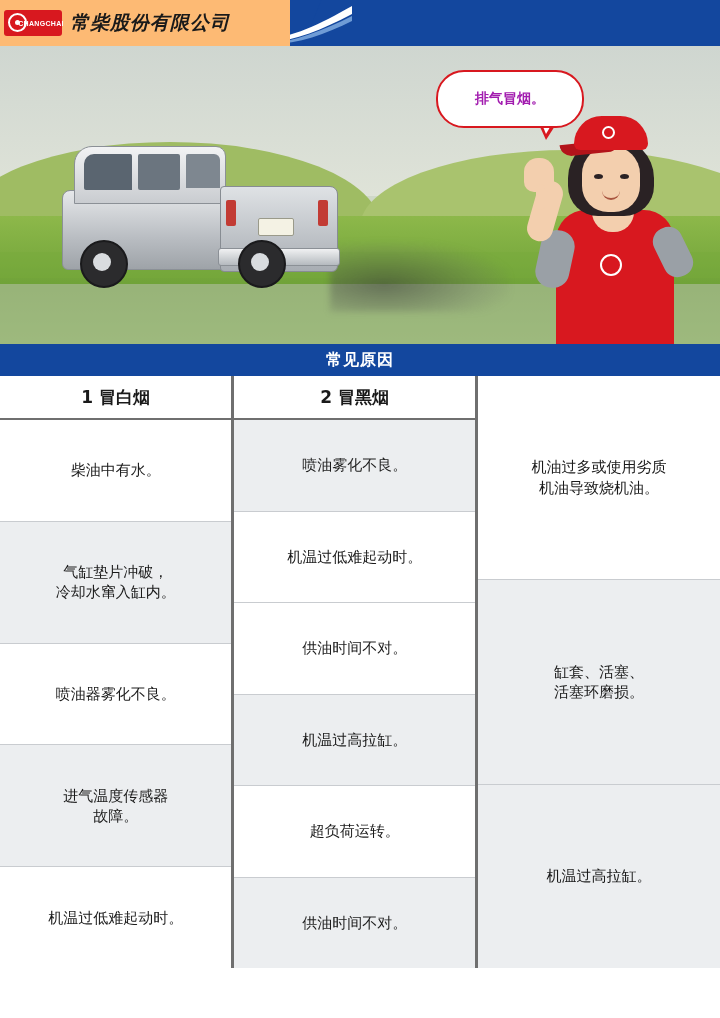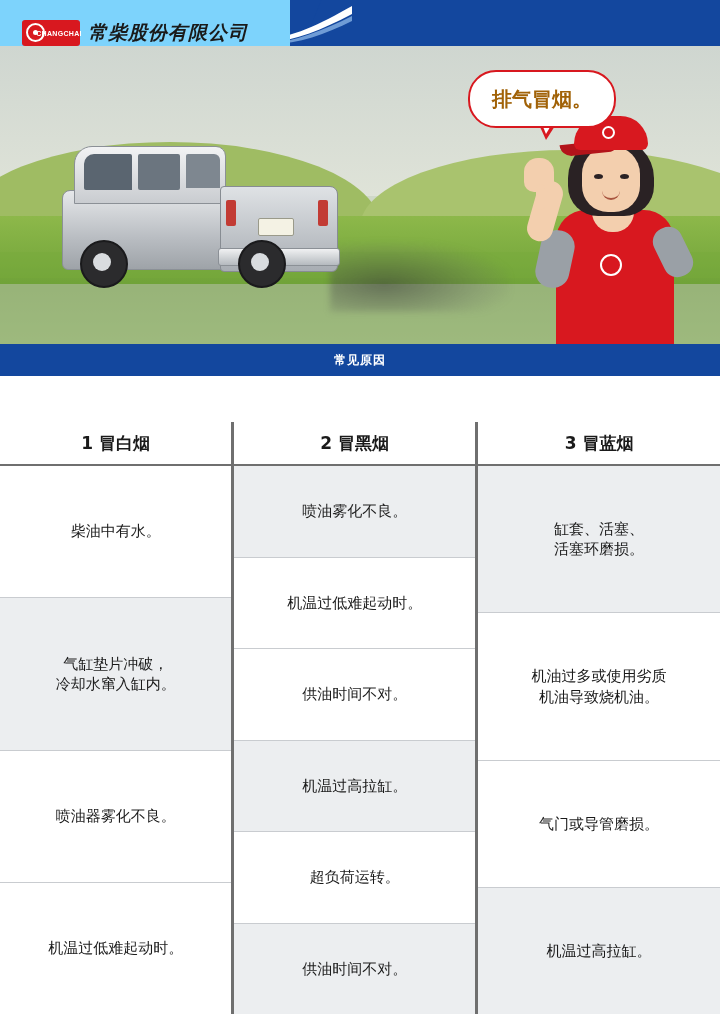--- a/index.html
+++ b/index.html
@@ -24,24 +24,24 @@
   .header {
     position: relative;
     height: 46px;
     background: #ffffff;
     display: flex;
     align-items: stretch;
     overflow: hidden;
   }
   .header-left {
     width: 290px;
-    background: #7dd3fc;
-    display: flex;
-    align-items: flex-end;
-    padding-left: 22px;
+    background: #fdba74;
+    display: flex;
+    align-items: center;
+    padding-left: 4px;
     box-sizing: border-box;
     position: relative;
     z-index: 3;
   }
   .logo-mark {
     width: 58px;
     height: 26px;
     background: #d8181f;
     border-radius: 3px;
     display: flex;
@@ -306,32 +306,32 @@
     height: 18px;
     background: #d9dcdf;
     border-radius: 50%;
   }
   .wheel.front { left: 28px; top: 112px; }
   .wheel.rear { left: 186px; top: 112px; }
 
   
   .bubble {
     position: absolute;
-    left: 468px;
+    left: 436px;
     top: 24px;
     width: 144px;
     height: 54px;
     background: #ffffff;
     border: 2px solid #d8181f;
     border-radius: 28px;
     display: flex;
     align-items: center;
     justify-content: center;
-    color: #a16207;
-    font-size: 20px;
+    color: #a21caf;
+    font-size: 14px;
     font-weight: bold;
     font-family: "DejaVu Sans", sans-serif;
     z-index: 5;
   }
   .bubble-tail {
     position: absolute;
     left: 536px;
     top: 72px;
     width: 0;
     height: 0;
@@ -500,36 +500,35 @@
     border: 2px solid #ffffff;
     border-radius: 50%;
     box-sizing: border-box;
   }
 
   
   .section-bar {
     height: 32px;
     background: #13479e;
     color: #ffffff;
-    font-size: 12px;
+    font-size: 16px;
     font-weight: bold;
     font-family: "DejaVu Sans", sans-serif;
     display: flex;
     align-items: center;
     justify-content: center;
     letter-spacing: 1px;
   }
 
   
   .table {
     display: flex;
     width: 720px;
     height: 592px;
     box-sizing: border-box;
-    margin-top: 46px;
   }
   .col {
     display: flex;
     flex-direction: column;
     box-sizing: border-box;
   }
   .col.c1 { width: 240px; }
   .col.c2 { width: 256px; border-left: 3px solid #6f6f6f; border-right: 3px solid #6f6f6f; }
   .col.c3 { width: 251px; }
   .col-head {
@@ -637,38 +636,38 @@
   <div class="section-bar">常见原因</div>
 
   <div class="table">
 
     <div class="col c1">
       <div class="col-head">1  冒白烟</div>
       <div class="cell">柴油中有水。</div>
       <div class="cell zebra">气缸垫片冲破，
 冷却水窜入缸内。</div>
       <div class="cell">喷油器雾化不良。</div>
+      <div class="cell zebra">进气温度传感器
+故障。</div>
       <div class="cell">机温过低难起动时。</div>
     </div>
 
     <div class="col c2">
       <div class="col-head">2  冒黑烟</div>
       <div class="cell zebra">喷油雾化不良。</div>
       <div class="cell">机温过低难起动时。</div>
       <div class="cell">供油时间不对。</div>
       <div class="cell zebra">机温过高拉缸。</div>
       <div class="cell">超负荷运转。</div>
       <div class="cell zebra">供油时间不对。</div>
     </div>
 
     <div class="col c3">
-      <div class="col-head">3  冒蓝烟</div>
+      <div class="cell">机油过多或使用劣质
+机油导致烧机油。</div>
       <div class="cell zebra">缸套、活塞、
 活塞环磨损。</div>
-      <div class="cell">机油过多或使用劣质
-机油导致烧机油。</div>
-      <div class="cell">气门或导管磨损。</div>
       <div class="cell zebra">机温过高拉缸。</div>
     </div>
 
   </div>
 
 </div>
 
 </body></html>

